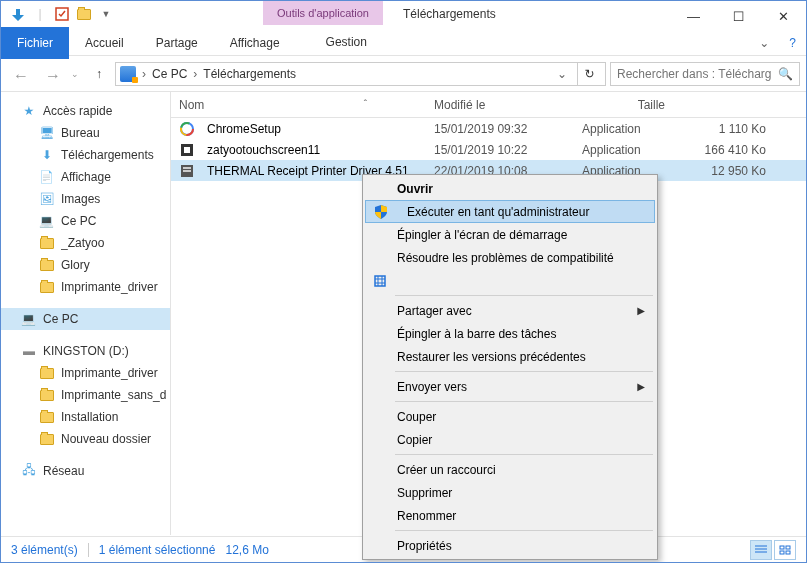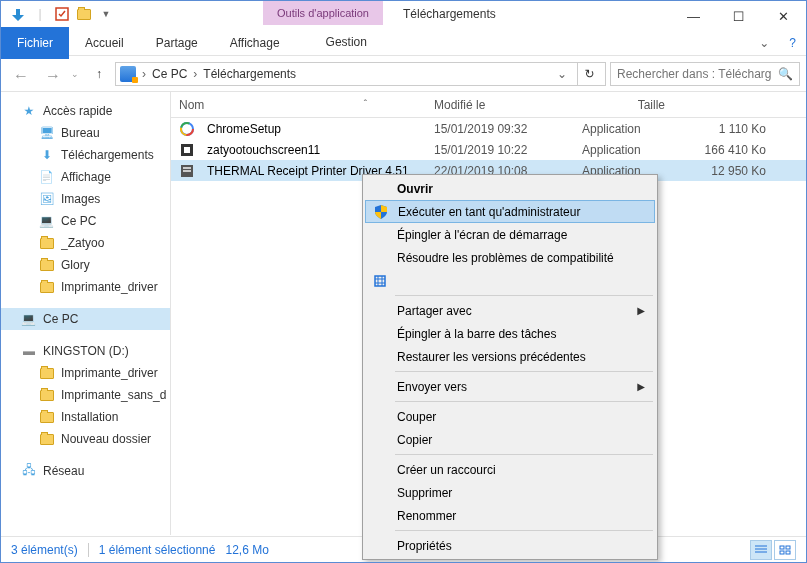--- a/index.html
+++ b/index.html
@@ -60,21 +60,21 @@
 .file-row .cell { padding: 0 8px; overflow: hidden; white-space: nowrap; text-overflow: ellipsis; }
 .cell-name { width: 255px; display: flex; align-items: center; gap: 12px; }
 .cell-date { width: 148px; color: #555; }
 .cell-type { width: 100px; color: #555; }
 .cell-size { width: 100px; text-align: right; color: #555; }
 .file-icon { width: 16px; height: 16px; flex-shrink: 0; }
 
 .context-menu { position: absolute; left: 361px; top: 173px; width: 296px; background: #f0f0f0; border: 1px solid #a0a0a0; box-shadow: 3px 3px 6px rgba(0,0,0,0.25); padding: 2px; z-index: 100; }
 .ctx-item { display: flex; align-items: center; height: 23px; padding: 0 30px 0 32px; position: relative; color: #000; }
 .ctx-item.default { font-weight: 700; }
-.ctx-item.hover { background: #c0dcf3; border: 1px solid #7ab5e3; height: 23px; padding-left: 32px; }
+.ctx-item.hover { background: #c0dcf3; border: 1px solid #7ab5e3; height: 23px; padding-left: 41px; }
 .ctx-icon { position: absolute; left: 6px; width: 18px; height: 18px; display: flex; align-items: center; justify-content: center; }
 .ctx-submenu-arrow { position: absolute; right: 10px; color: #333; font-size: 10px; }
 .ctx-sep { height: 1px; background: #d0d0d0; margin: 3px 2px 3px 30px; }
 
 .statusbar { position: absolute; bottom: 0; left: 0; right: 0; height: 26px; border-top: 1px solid #e3e3e3; display: flex; align-items: center; padding: 0 10px; color: #2373d8; gap: 10px; background: #fff; }
 .status-sep { width: 1px; height: 14px; background: #ccc; }
 .status-text { color: #2373d8; }
 .status-right { margin-left: auto; display: flex; gap: 2px; }
 .view-btn { width: 22px; height: 20px; border: 1px solid #a8cbe8; display: flex; align-items: center; justify-content: center; }
 .view-btn.active { background: #cde6f7; }

